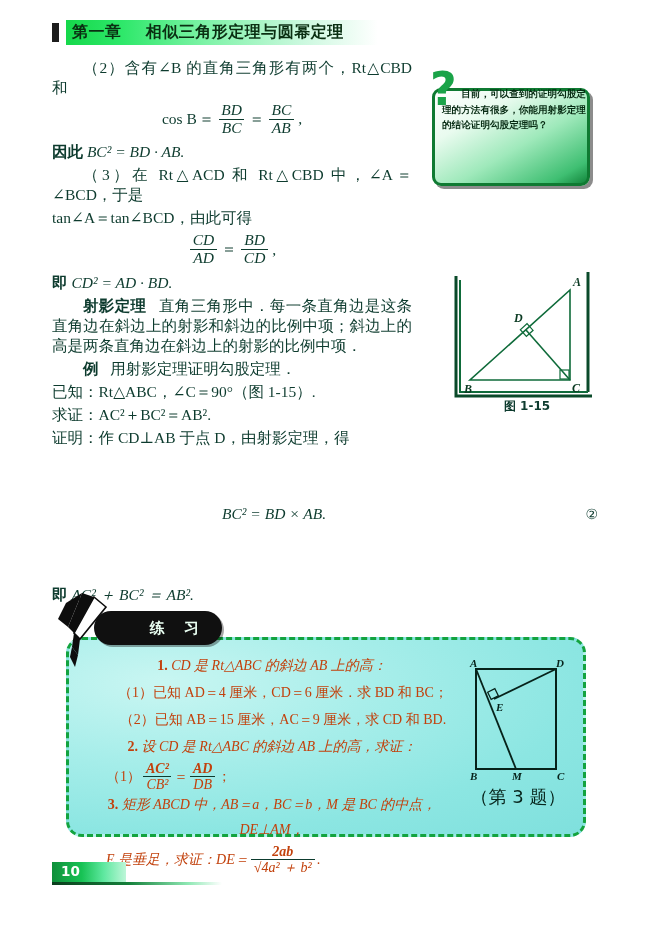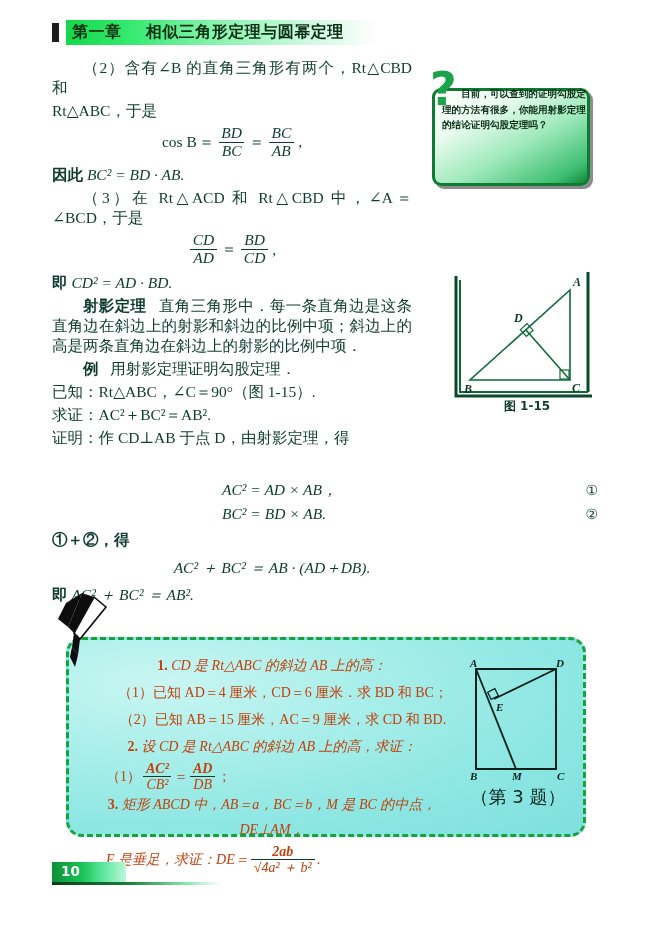--- a/index.html
+++ b/index.html
@@ -165,21 +165,20 @@
 
   <div class="bubble">
     <div class="bubble-box"></div>
     <div class="qmark">?</div>
     <div class="bubble-inner">目前，可以查到的证明勾股定理的方法有很多，你能用射影定理的结论证明勾股定理吗？</div>
   </div>
 
   <div class="col">
 
     <p class="t ind">（2）含有∠B 的直角三角形有两个，Rt△CBD 和</p>
-    <p class="t">Rt△ABC，于是</p>
 
     <div class="disp">
       <span style="font-style:normal">cos B</span>
       <span>＝</span>
       <span class="frac">
         <span class="num">BD</span>
         <span class="den">BC</span>
       </span>
       <span>＝</span>
       <span class="frac">
@@ -187,20 +186,21 @@
         <span class="den">AB</span>
       </span>
       <span>,</span>
     </div>
 
     <p class="t">
       <span class="bold">因此 </span><span class="math">BC² = BD · AB.</span>
     </p>
 
     <p class="t ind">（3）在 Rt△ACD 和 Rt△CBD 中，∠A＝∠BCD，于是</p>
+    <p class="t">tan∠A＝tan∠BCD，由此可得</p>
 
     <div class="disp">
       <span class="frac">
         <span class="num">CD</span>
         <span class="den">AD</span>
       </span>
       <span>＝</span>
       <span class="frac">
         <span class="num">BD</span>
         <span class="den">CD</span>
@@ -219,40 +219,28 @@
 
     <p class="t ind">
       <span class="bold">例</span>&nbsp;&nbsp;&nbsp;<span>用射影定理证明勾股定理．</span>
     </p>
 
     <p class="t">已知：Rt△ABC，∠C＝90°（图 1-15）.</p>
     <p class="t">求证：AC²＋BC²＝AB².</p>
     <p class="t">证明：作 CD⊥AB 于点 D，由射影定理，得</p>
   </div>
 
-  <div class="wide" style="top:480px;">
-    <div class="eqrow">
-      <span class="eq">AC² = AD × AB，</span>
-      <span class="tag">①</span>
-    </div>
-  </div>
   <div class="wide" style="top:505px;">
     <div class="eqrow">
       <span class="eq">BC² = BD × AB.</span>
       <span class="tag">②</span>
     </div>
   </div>
 
-  <div class="wide" style="top:530px;">
-    <p class="t" style="font-weight:bold;">①＋②，得</p>
-  </div>
-
-  <div class="wide" style="top:558px;text-align:center;width:440px;">
-    <span class="math" style="font-size:15.5px;">AC² ＋ BC² ＝ AB · (AD＋DB).</span>
-  </div>
+
 
   <div class="wide" style="top:585px;">
     <p class="t">
       <span class="bold">即 </span><span class="math">AC² ＋ BC² ＝ AB².</span>
     </p>
   </div>
 
   <svg class="fig115" viewBox="0 0 150 150">
 
     <path d="M4 8 L4 128 L140 128" fill="none" stroke="#0a4a2a" stroke-width="3"></path>
@@ -277,20 +265,23 @@
     <div class="ex-box"></div>
 
     <svg class="pen" viewBox="0 0 86 80">
       <polygon points="34,0 46,4 26,40 20,34" fill="#0d0d0d"></polygon>
       <polygon points="46,4 58,14 32,46 26,40" fill="#ffffff" stroke="#0d0d0d" stroke-width="1.6"></polygon>
       <polygon points="18,10 34,0 20,34 10,26" fill="#0d0d0d"></polygon>
       <polygon points="26,40 32,46 30,62 24,54" fill="#0d0d0d"></polygon>
       <polygon points="24,54 30,62 27,74 22,64" fill="#0d0d0d"></polygon>
     </svg>
 
+    <div class="ex-badge">
+      <span>练 习</span>
+    </div>
 
     <div class="ex-body">
 
       <p>
         <span class="num">1.</span>
         <span class="math">CD 是 Rt△ABC 的斜边 AB 上的高：</span>
       </p>
       <p class="ex-sub">（1）已知 AD＝4 厘米，CD＝6 厘米．求 BD 和 BC；</p>
       <p class="ex-sub">（2）已知 AB＝15 厘米，AC＝9 厘米，求 CD 和 BD.</p>
 

